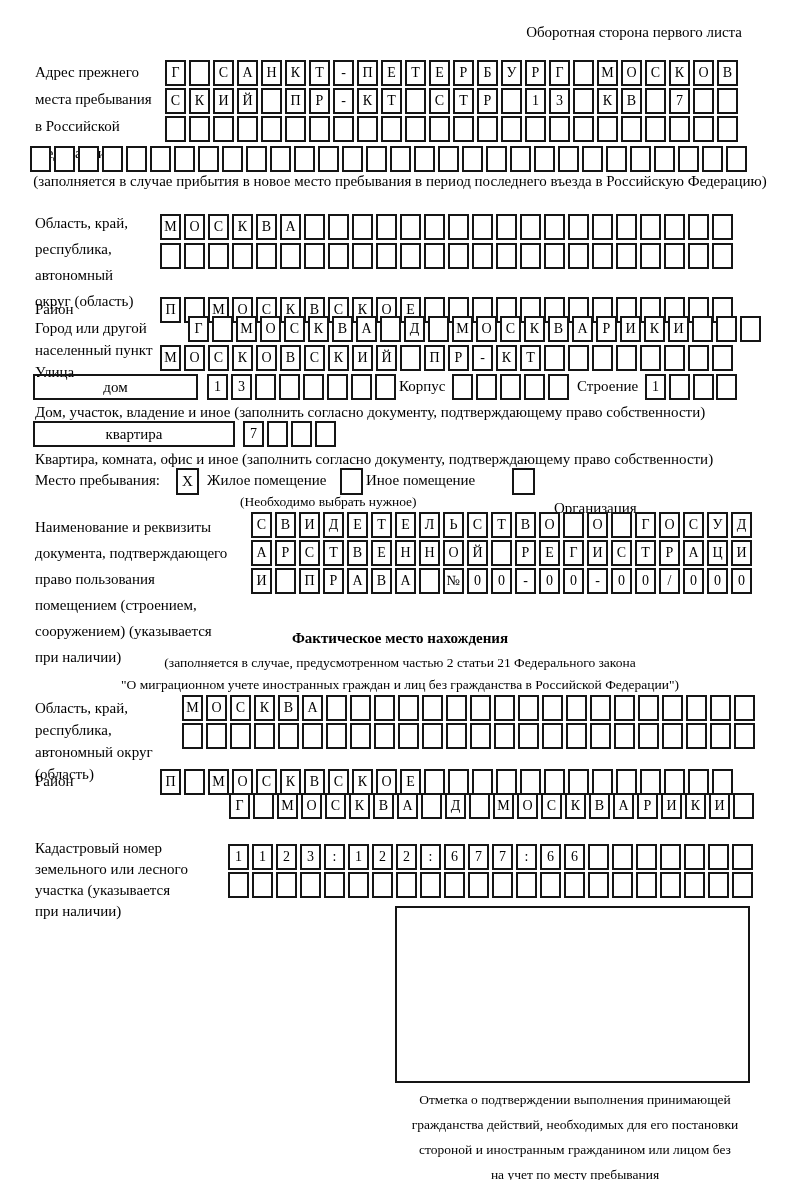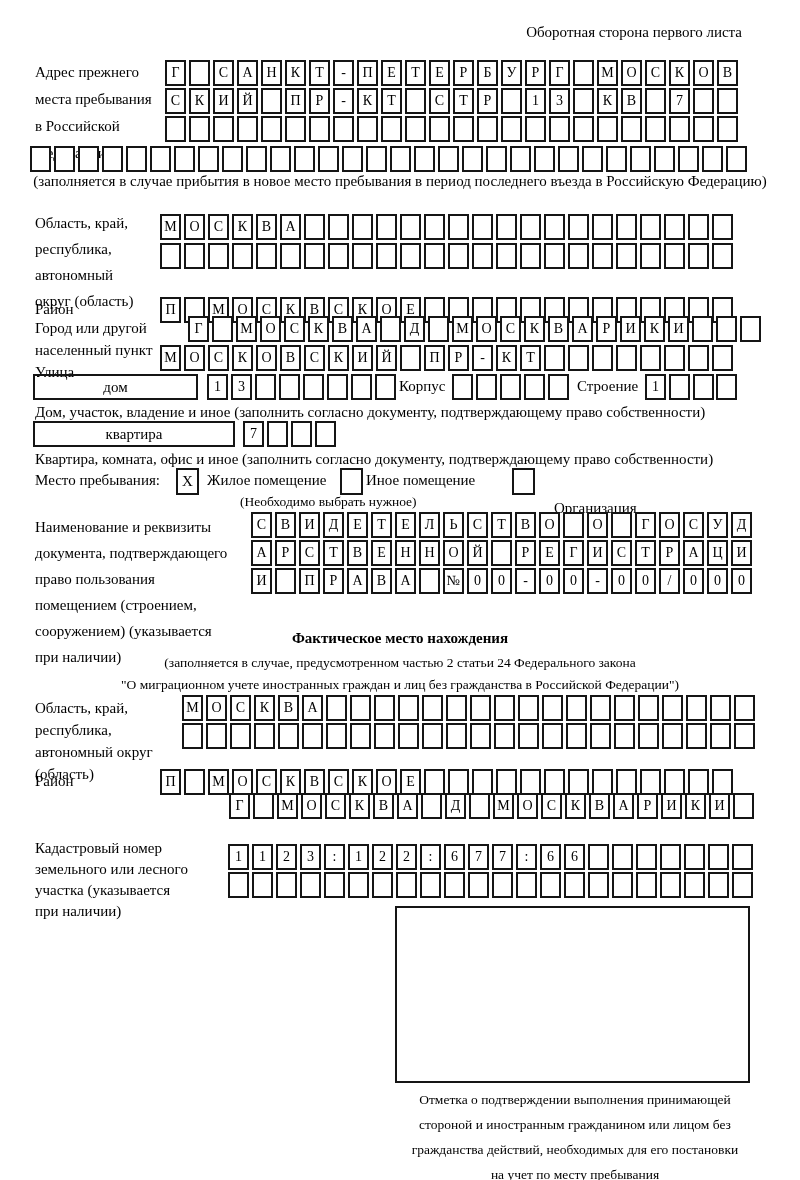--- a/index.html
+++ b/index.html
@@ -422,21 +422,21 @@
       <div class="cell">-</div>
       <div class="cell">0</div>
       <div class="cell">0</div>
       <div class="cell">/</div>
       <div class="cell">0</div>
       <div class="cell">0</div>
       <div class="cell">0</div>
     </div>
 
   <div class="center bold" style="top:630px; font-size:15px;">Фактическое место нахождения</div>
-  <div class="center" style="top:655px; font-size:13.5px;">(заполняется в случае, предусмотренном частью 2 статьи 24 Федерального закона</div>
+  <div class="center" style="top:655px; font-size:13.5px;">(заполняется в случае, предусмотренном частью 2 статьи 21 Федерального закона</div>
   <div class="center" style="top:677px; font-size:13.5px;">"О миграционном учете иностранных граждан и лиц без гражданства в Российской Федерации")</div>
 
   <div class="abs label" style="left:35px; top:697px; line-height:22px;">
     <div>Область, край,</div>
     <div>республика,</div>
     <div>автономный округ</div>
     <div>(область)</div>
   </div>
   <div class="cells" style="left:182px; top:695px;">
       <div class="cell">М</div>
@@ -595,18 +595,18 @@
       <div class="cell"></div>
       <div class="cell"></div>
       <div class="cell"></div>
       <div class="cell"></div>
       <div class="cell"></div>
     </div>
 
   <div class="bigbox" style="left:395px; top:906px; width:355px; height:177px;"></div>
   <div class="abs" style="left:365px; top:1087px; width:420px; text-align:center; line-height:25px; font-size:13.5px;">
     <div>Отметка о подтверждении выполнения принимающей</div>
+    <div>гражданства действий, необходимых для его постановки</div>
     <div>стороной и иностранным гражданином или лицом без</div>
-    <div>гражданства действий, необходимых для его постановки</div>
     <div>на учет по месту пребывания</div>
   </div>
 
 </div>
 
 </body></html>

